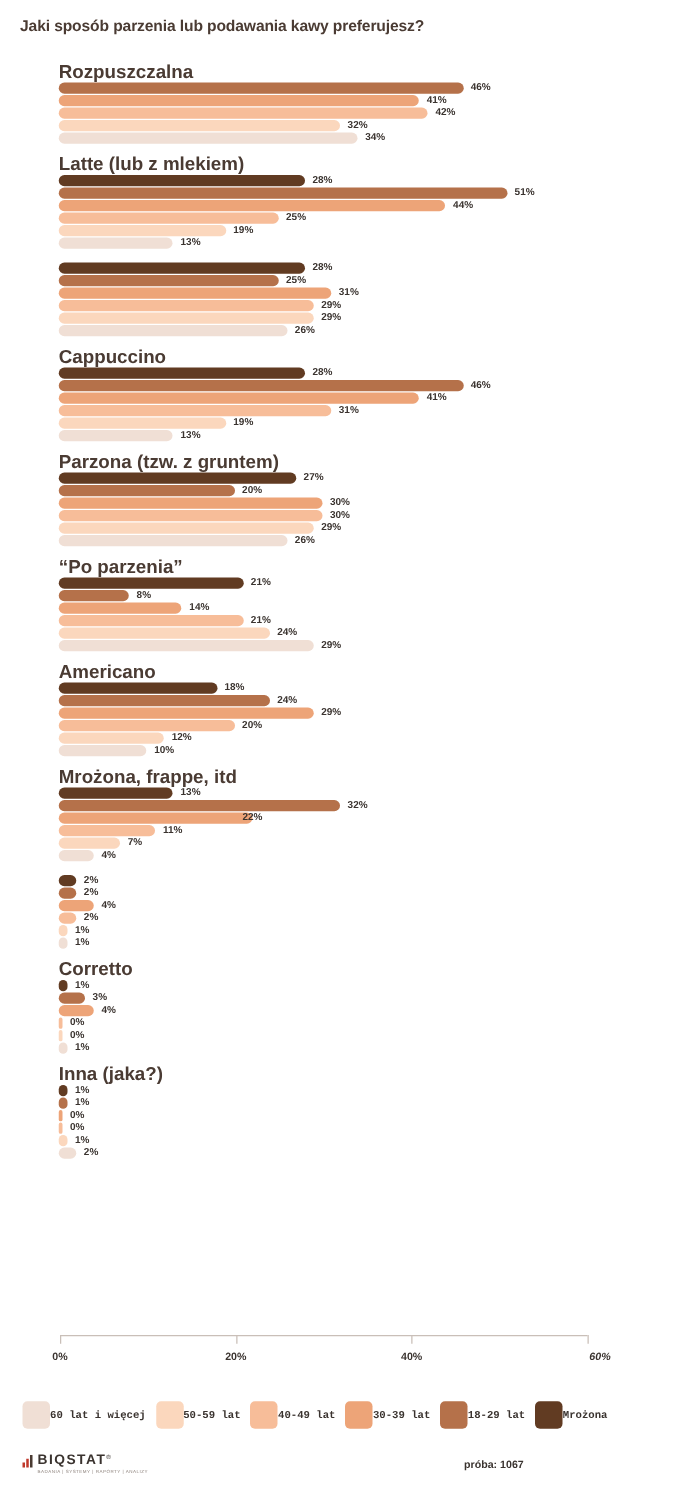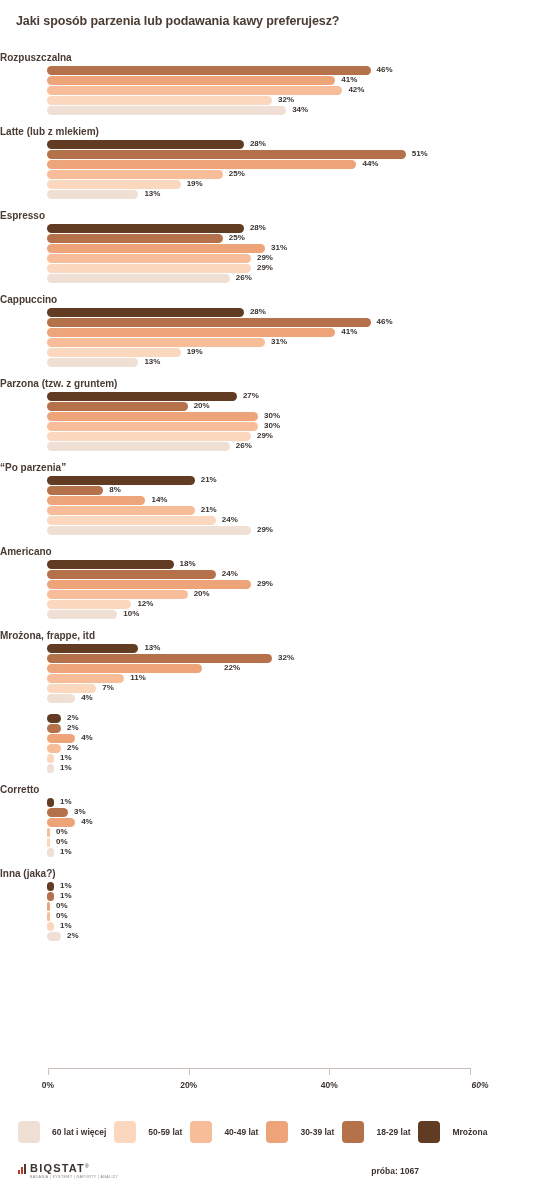--- a/index.html
+++ b/index.html
@@ -40,23 +40,24 @@
     top: 52px;
     width: 553px;
   }
 
   .group {
     position: relative;
     margin-bottom: 11px;
   }
 
   .group-label {
-    font-size: 10px;
+    font-size: 15px;
     font-weight: bold;
     color: #4a3b33;
+    margin-left: 47px;
     margin-bottom: 3px;
     line-height: 11px;
     white-space: nowrap;
   }
 
   .bars {
     position: relative;
   }
 
   .bar-row {
@@ -139,22 +140,23 @@
   .legend-swatch {
     width: 22px;
     height: 22px;
     border-radius: 4px;
     flex: 0 0 auto;
   }
   .legend-text {
     font-size: 8.5px;
     font-weight: bold;
     color: #3a332f;
-    margin-left: 12px;
-    white-space: nowrap;
+    margin-left: 0;
+    white-space: nowrap;
+    font-family: Liberation Mono, monospace;
   }
 
   
   #footer {
     position: absolute;
     left: 0;
     top: 1163px;
     width: 437px;
     height: 24px;
   }
@@ -268,21 +270,20 @@
             <div class="bar" style="width: 133.633px; background: rgb(251, 215, 189);"></div>
             <span class="bar-value" style="left: 186.633px;">19%</span>
           </div>
           <div class="bar-row">
             <div class="bar" style="width: 91.4333px; background: rgb(240, 223, 213);"></div>
             <span class="bar-value" style="left: 144.433px;">13%</span>
           </div>
         </div>
       </div>
       <div class="group">
-        <div class="group-label">Espresso</div>
         <div class="bars">
           <div class="bar-row">
             <div class="bar" style="width: 196.933px; background: rgb(97, 59, 34);"></div>
             <span class="bar-value" style="left: 249.933px;">28%</span>
           </div>
           <div class="bar-row">
             <div class="bar" style="width: 175.833px; background: rgb(181, 113, 74);"></div>
             <span class="bar-value" style="left: 228.833px;">25%</span>
           </div>
           <div class="bar-row">
@@ -425,21 +426,21 @@
           <div class="bar-row">
             <div class="bar" style="width: 91.4333px; background: rgb(97, 59, 34);"></div>
             <span class="bar-value" style="left: 144.433px;">13%</span>
           </div>
           <div class="bar-row">
             <div class="bar" style="width: 225.067px; background: rgb(181, 113, 74);"></div>
             <span class="bar-value" style="left: 278.067px;">32%</span>
           </div>
           <div class="bar-row">
             <div class="bar" style="width: 154.733px; background: rgb(237, 164, 120);"></div>
-            <span class="bar-value" style="left: 224px;">22%</span>
+            <span class="bar-value" style="left: 194px;">22%</span>
           </div>
           <div class="bar-row">
             <div class="bar" style="width: 77.3667px; background: rgb(247, 189, 153);"></div>
             <span class="bar-value" style="left: 130.367px;">11%</span>
           </div>
           <div class="bar-row">
             <div class="bar" style="width: 49.2333px; background: rgb(251, 215, 189);"></div>
             <span class="bar-value" style="left: 102.233px;">7%</span>
           </div>
           <div class="bar-row">

